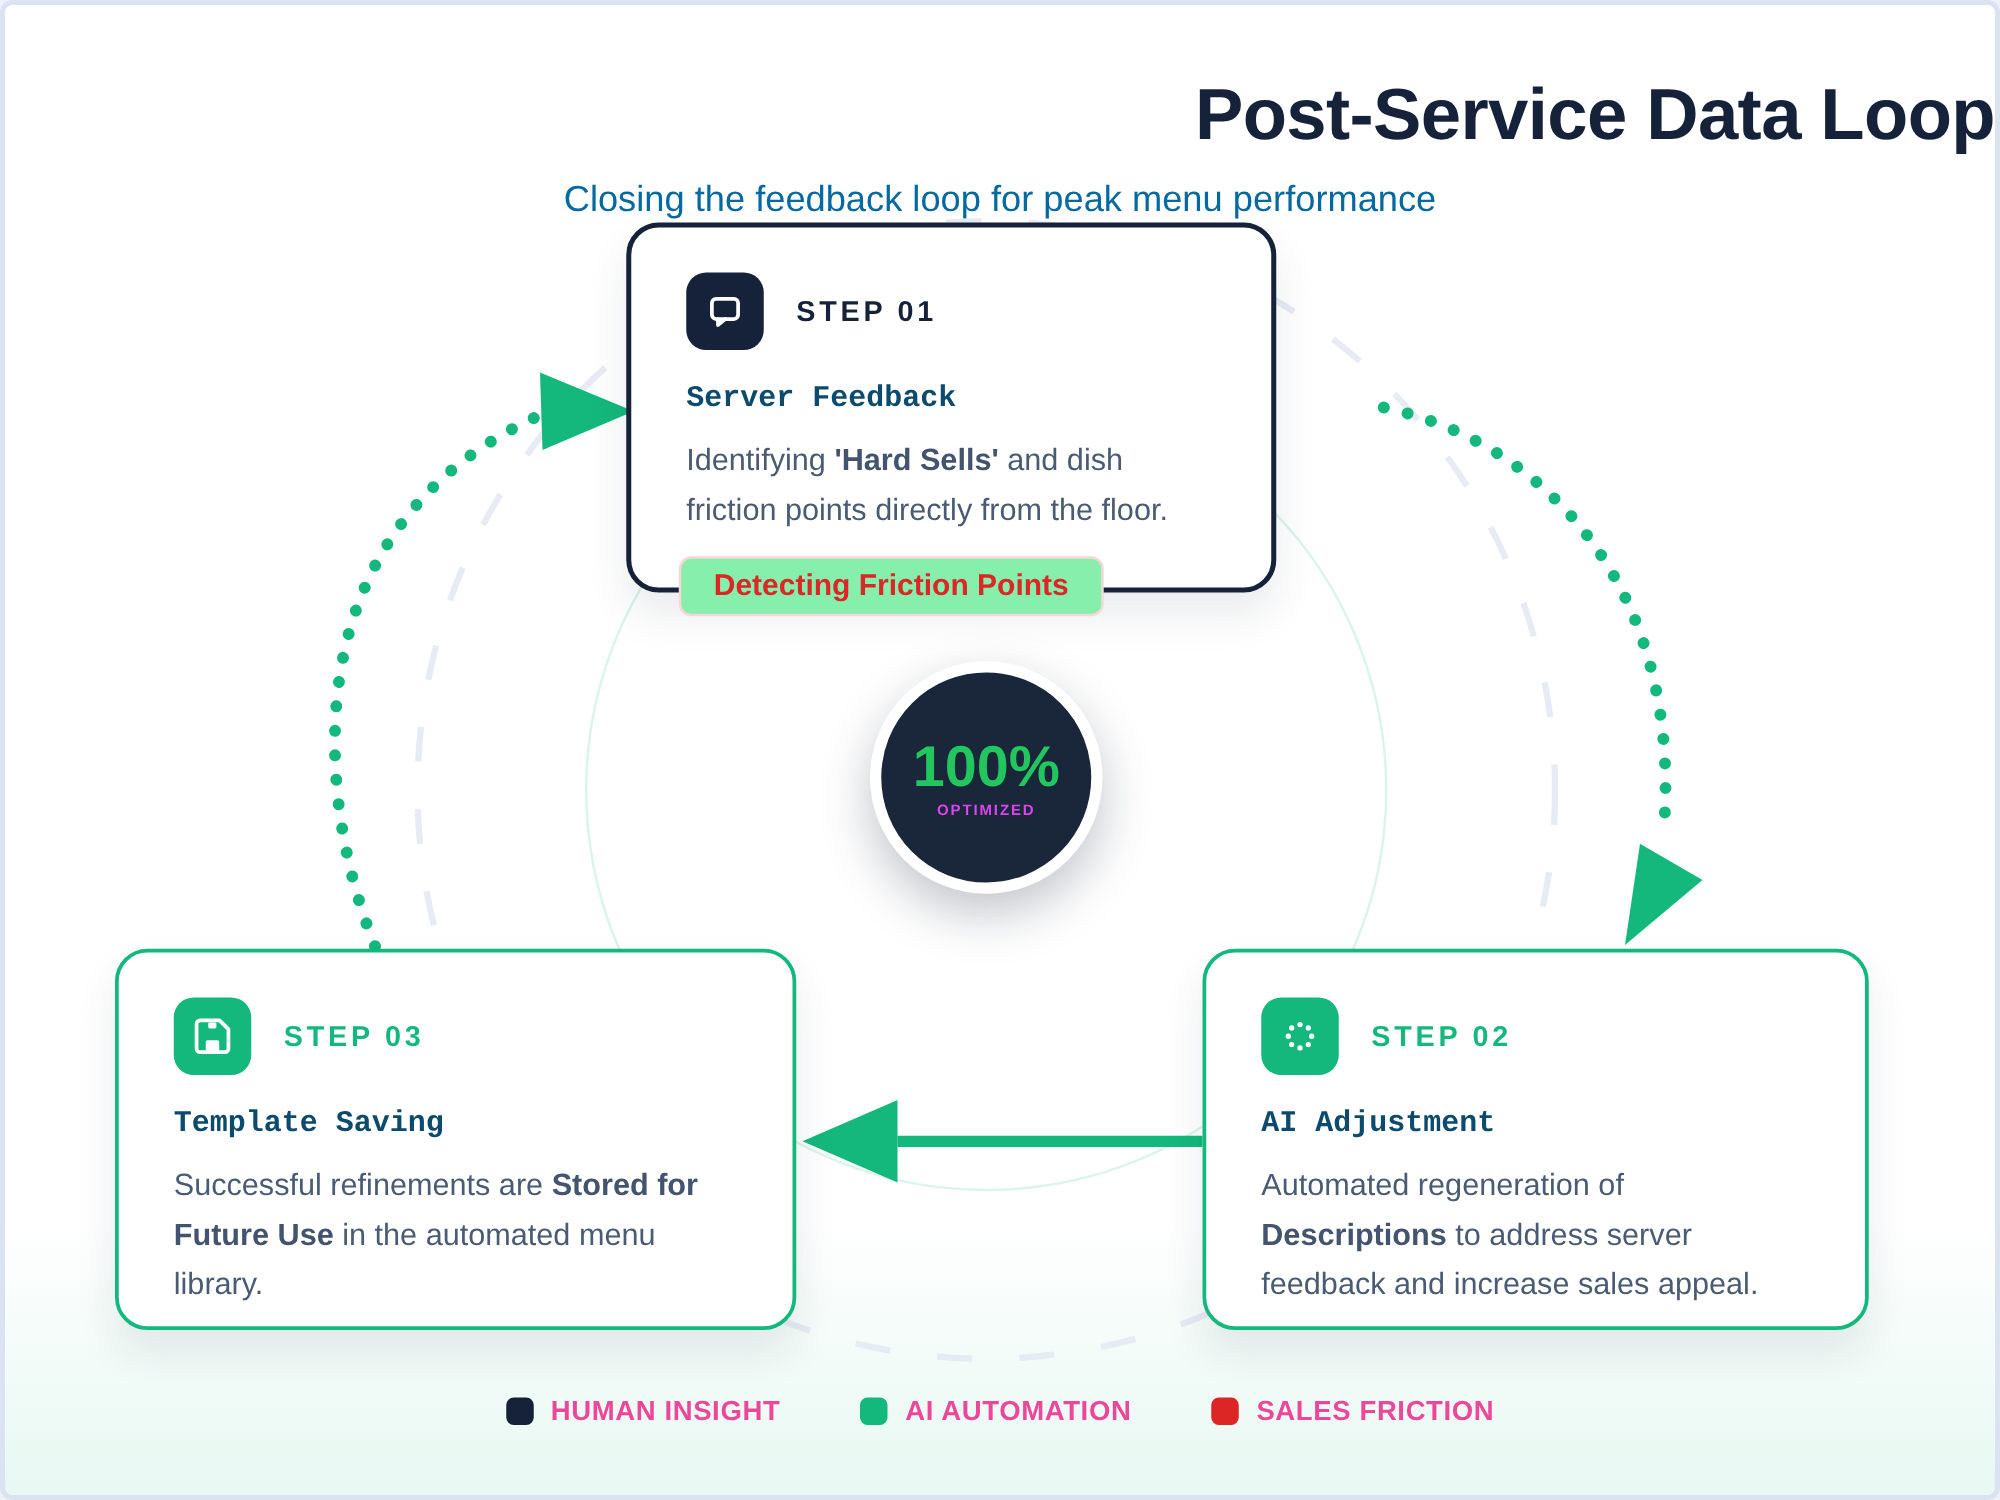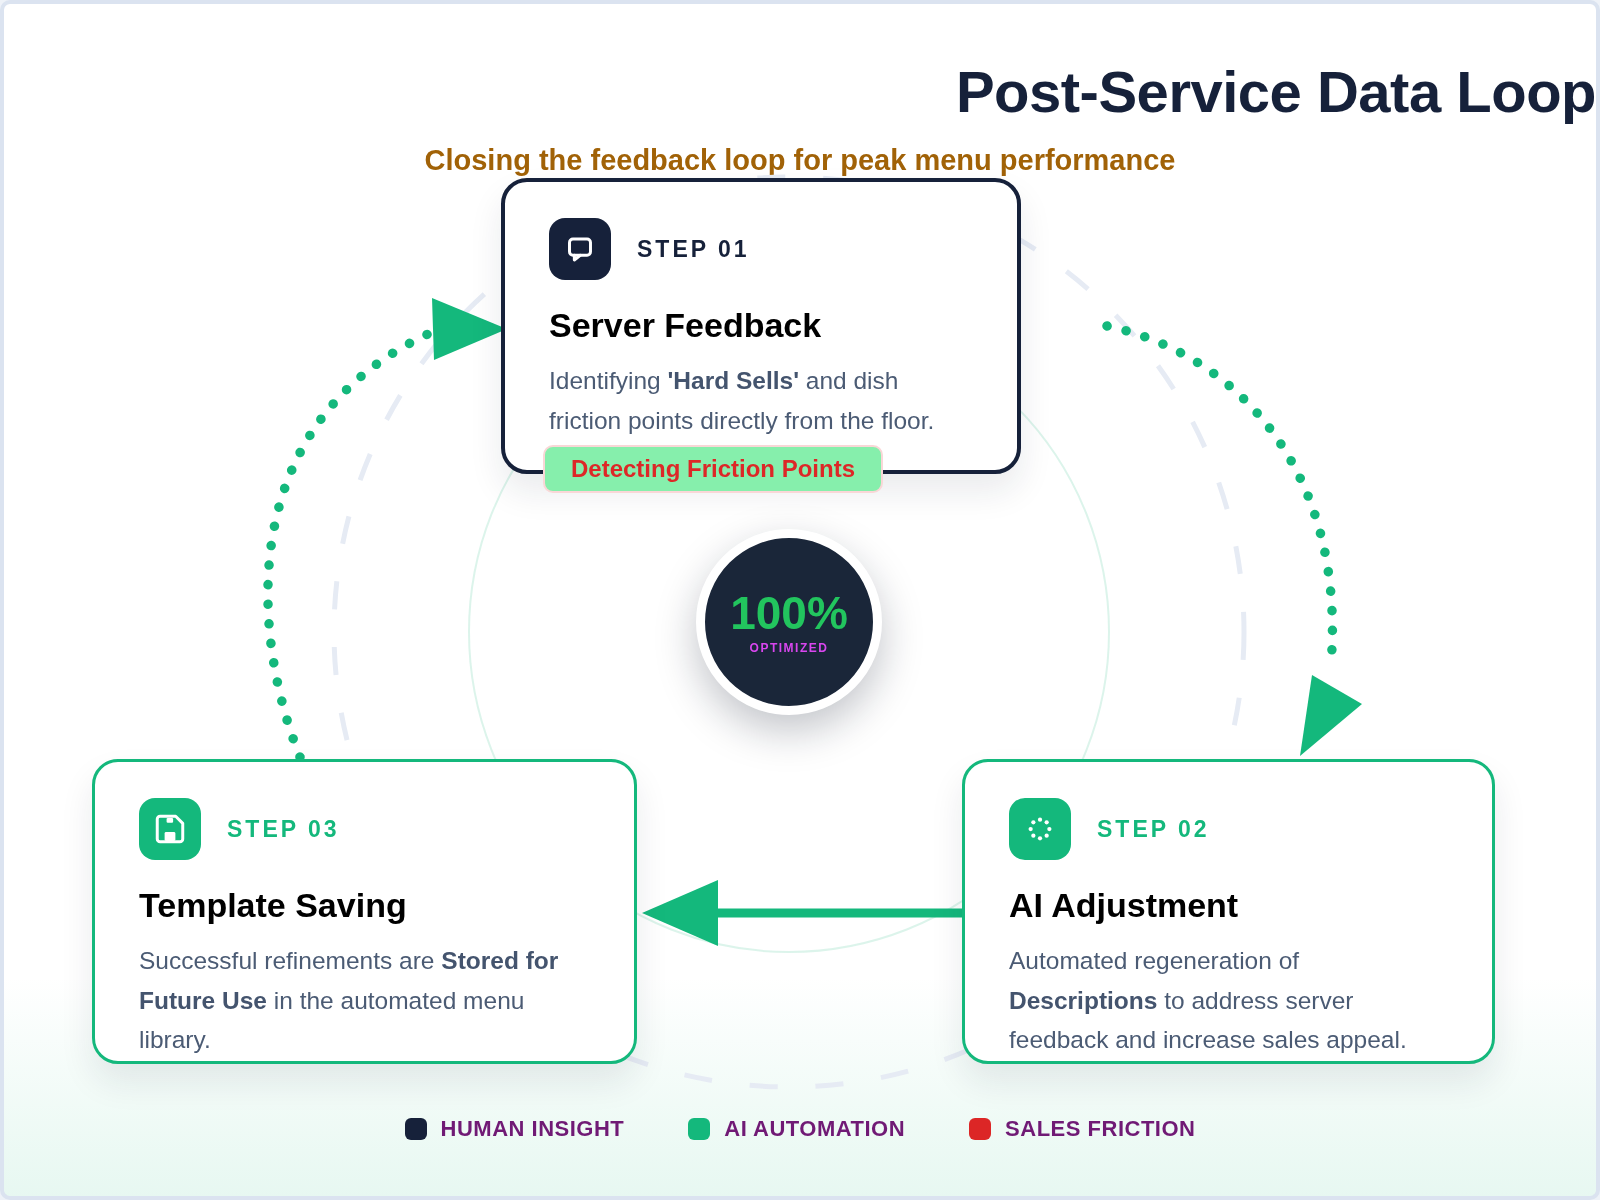--- a/index.html
+++ b/index.html
@@ -11,41 +11,41 @@
     content:"";position:absolute;left:0;right:0;bottom:0;height:220px;
     background:linear-gradient(to top, rgba(20,184,120,0.10), rgba(20,184,120,0));
     pointer-events:none;z-index:0;
   }
   .page-title{
     position:absolute;top:54px;left:0;width:100%;text-align:right;
     font-size:58px;font-weight:800;color:#16213a;letter-spacing:-0.5px;z-index:1;
   }
   .page-subtitle{
     position:absolute;top:140px;left:0;width:100%;text-align:center;
-    font-size:29px;color:#a16207;z-index:1;font-weight:bold;
+    font-size:29px;color:#0369a1;z-index:1;
   }
   svg.connectors{position:absolute;left:0;top:0;z-index:2;pointer-events:none;}
 
   .card{
     position:absolute;background:#ffffff;border-radius:26px;box-sizing:border-box;
     padding:36px 44px;z-index:3;box-shadow:0 18px 34px rgba(22,33,58,0.09);
   }
   .card--dark{border:4px solid #16213a;}
   .card--green{border:3px solid #14b87c;}
   .card-head{display:flex;align-items:center;gap:26px;margin-bottom:26px;}
   .icon-tile{
     width:62px;height:62px;border-radius:16px;display:flex;align-items:center;justify-content:center;
     flex:0 0 auto;
   }
   .icon-tile--dark{background:#16213a;}
   .icon-tile--green{background:#14b87c;}
   .step-label{font-size:23px;font-weight:700;letter-spacing:3px;}
   .step-label--dark{color:#16213a;}
   .step-label--green{color:#14b87c;}
-  .card-title{margin:0 0 16px 0;font-size:34px;font-weight:800;color:#000000;}
+  .card-title{margin:0 0 16px 0;font-size:24px;font-weight:800;color:#0c4a6e;font-family:Liberation Mono, monospace;}
   .card-desc{margin:0;font-size:24.5px;line-height:1.62;color:#4b5b74;}
   .card-desc b{font-weight:700;color:#44546e;}
   .friction-badge{
     position:absolute;left:38px;bottom:-23px;z-index:4;
     background:#86efac;border:2px solid #f9d7d7;border-radius:10px;
     padding:8px 26px;font-size:24px;font-weight:700;color:#dd2727;white-space:nowrap;
   }
   .center-badge{
     position:absolute;left:692px;top:525px;width:186px;height:186px;border-radius:50%;
     background:#1a2639;border:9px solid #ffffff;box-sizing:border-box;z-index:3;
@@ -53,21 +53,21 @@
     box-shadow:0 16px 40px rgba(15,23,42,0.25);
   }
   .center-value{font-size:46px;font-weight:800;color:#22c55e;line-height:1.05;}
   .center-label{font-size:12px;font-weight:700;color:#d946ef;letter-spacing:1.5px;margin-top:4px;}
   .legend{
     position:absolute;top:1112px;left:0;width:100%;display:flex;justify-content:center;
     gap:64px;z-index:3;align-items:center;
   }
   .legend-item{display:flex;align-items:center;gap:14px;}
   .legend-swatch{width:22px;height:22px;border-radius:6px;flex:0 0 auto;}
-  .legend-label{font-size:22px;font-weight:700;color:#701a75;letter-spacing:0.5px;}
+  .legend-label{font-size:22px;font-weight:700;color:#ec4899;letter-spacing:0.5px;}
 </style>
 </head>
 <body>
 
 <div class="stage">
 
   <div class="page-title">Post-Service Data Loop</div>
   <div class="page-subtitle">Closing the feedback loop for peak menu performance</div>
 
   <svg class="connectors" width="1600" height="1200" viewBox="0 0 1600 1200">

